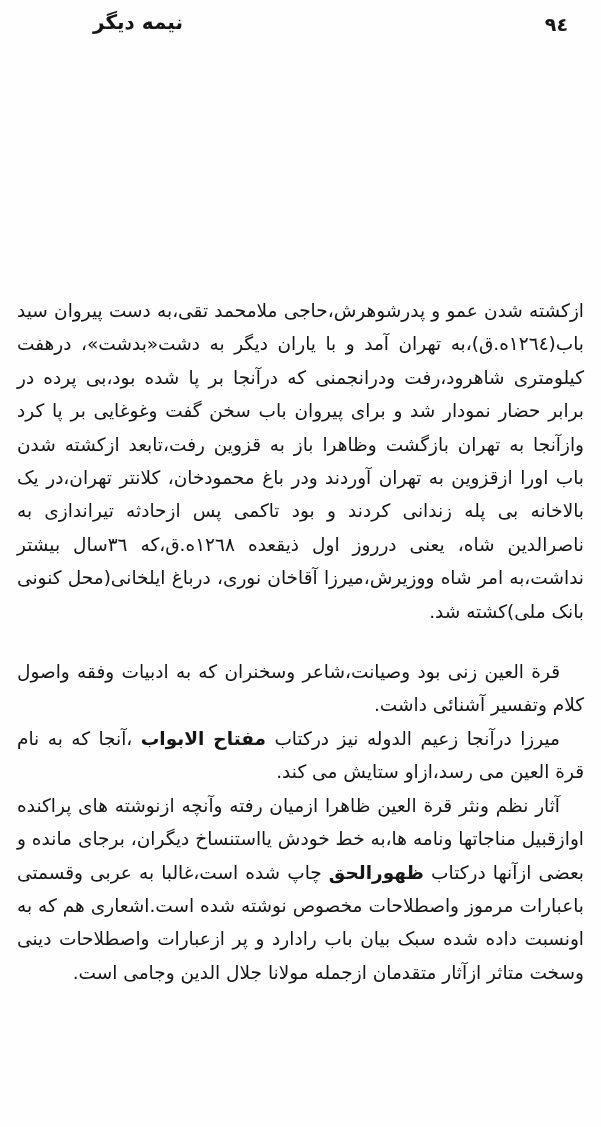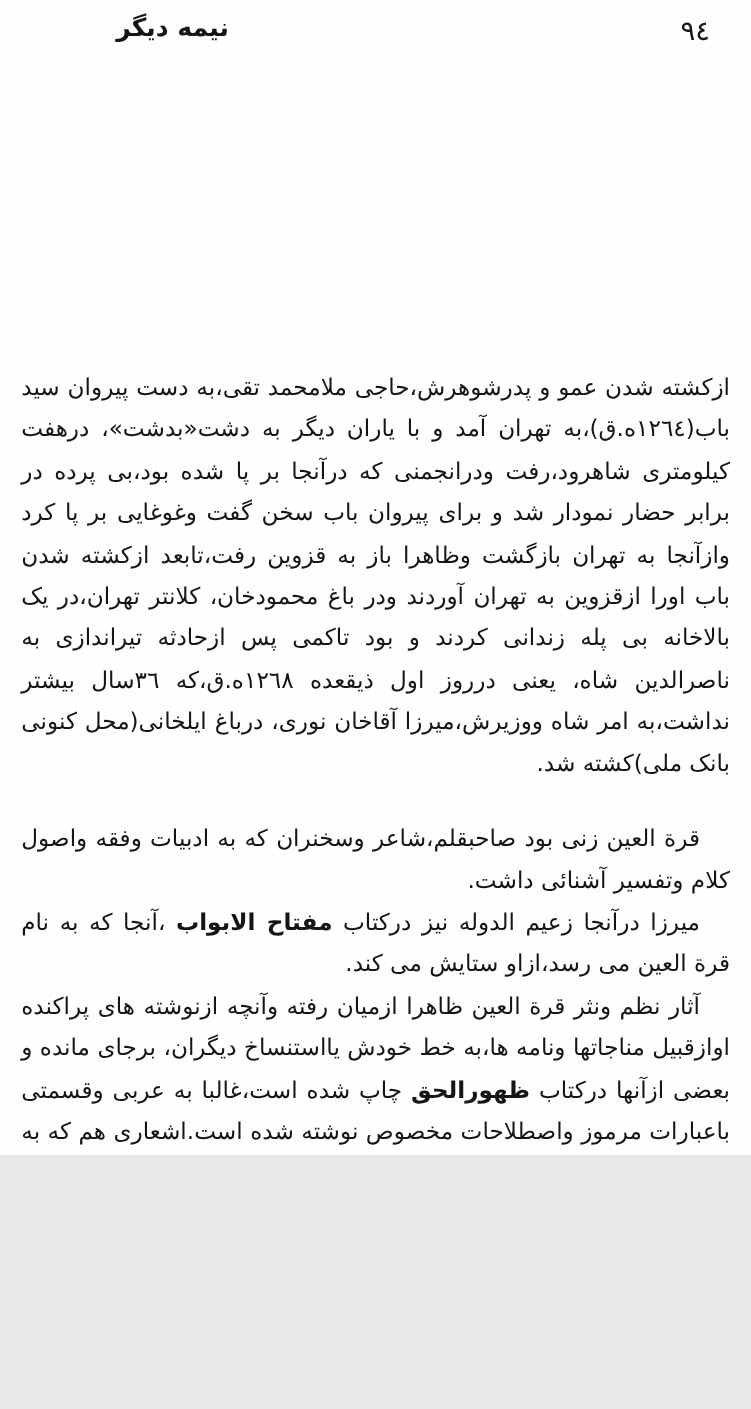--- a/index.html
+++ b/index.html
@@ -1,41 +1,41 @@
 <!DOCTYPE html>
 <html lang="fa"><head>
 <meta charset="utf-8">
 <style>
   html, body { margin: 0; padding: 0; }
   body { background: #e8e8e8; }
   .page {
     position: relative;
     width: 601px;
-    height: 924px;
+    height: 1127px;
     margin: 0 auto;
     background: #fefefe;
     overflow: hidden;
     font-family: "DejaVu Sans", sans-serif;
     color: #151515;
   }
   .header { position: absolute; top: 0; left: 0; right: 0; height: 48px; }
   .book-title {
     position: absolute;
     top: 10px;
     left: 93px;
     font-size: 20px;
     font-weight: bold;
     direction: rtl;
   }
   .page-number {
     position: absolute;
     top: 13px;
     right: 33px;
-    font-size: 22px;
-    font-weight: normal;
+    font-size: 19px;
+    font-weight: bold;
     direction: rtl;
   }
   .body-text {
     position: absolute;
     top: 294px;
     right: 17px;
     left: 17px;
     direction: rtl;
     text-align: justify;
     font-size: 18.5px;
@@ -54,21 +54,21 @@
 
   <div class="header">
     <span class="book-title">نیمه دیگر</span>
     <span class="page-number">٩٤</span>
   </div>
 
   <div class="body-text">
 
     <p class="para gap-after"><span>ازکشته شدن عمو و پدرشوهرش،حاجی ملامحمد تقی،به دست پیروان سید باب(١٢٦٤ه.ق)،به تهران آمد و با یاران دیگر به دشت«بدشت»، درهفت کیلومتری شاهرود،رفت ودرانجمنی که درآنجا بر پا شده بود،بی پرده در برابر حضار نمودار شد و برای پیروان باب سخن گفت وغوغایی بر پا کرد وازآنجا به تهران بازگشت وظاهرا باز به قزوین رفت،تابعد ازکشته شدن باب اورا ازقزوین به تهران آوردند ودر باغ محمودخان، کلانتر تهران،در یک بالاخانه بی پله زندانی کردند و بود تاکمی پس ازحادثه تیراندازی به ناصرالدین شاه، یعنی درروز اول ذیقعده ١٢٦٨ه.ق،که ٣٦سال بیشتر نداشت،به امر شاه ووزیرش،میرزا آقاخان نوری، درباغ ایلخانی(محل کنونی بانک ملی)کشته شد.</span></p>
 
-    <p class="para indent"><span>قرة العین زنی بود صاحبقلم،شاعر وسخنران که به ادبیات وفقه واصول کلام وتفسیر آشنائی داشت.</span></p>
+    <p class="para indent"><span>قرة العین زنی بود وصیانت،شاعر وسخنران که به ادبیات وفقه واصول کلام وتفسیر آشنائی داشت.</span></p>
 
 
     <p class="para indent"><span>میرزا درآنجا زعیم الدوله نیز درکتاب </span><b>مفتاح الابواب</b><span> ،آنجا که به نام قرة العین می رسد،ازاو ستایش می کند.</span></p>
 
 
     <p class="para indent"><span>آثار نظم ونثر قرة العین ظاهرا ازمیان رفته وآنچه ازنوشته های پراکنده اوازقبیل مناجاتها ونامه ها،به خط خودش یااستنساخ دیگران، برجای مانده و بعضی ازآنها درکتاب </span><b>ظهورالحق</b><span> چاپ شده است،غالبا به عربی وقسمتی باعبارات مرموز واصطلاحات مخصوص نوشته شده است.اشعاری هم که به اونسبت داده شده سبک بیان باب رادارد و پر ازعبارات واصطلاحات دینی وسخت متاثر ازآثار متقدمان ازجمله مولانا جلال الدین وجامی است.</span></p>
 
   </div>
 
 </div>

